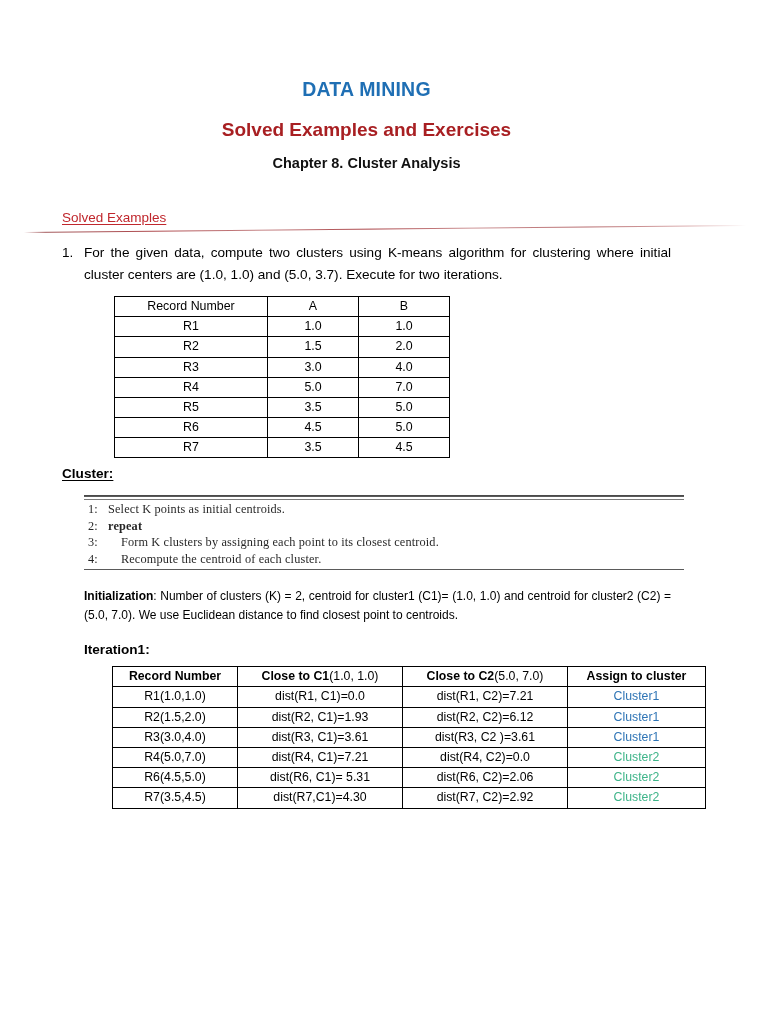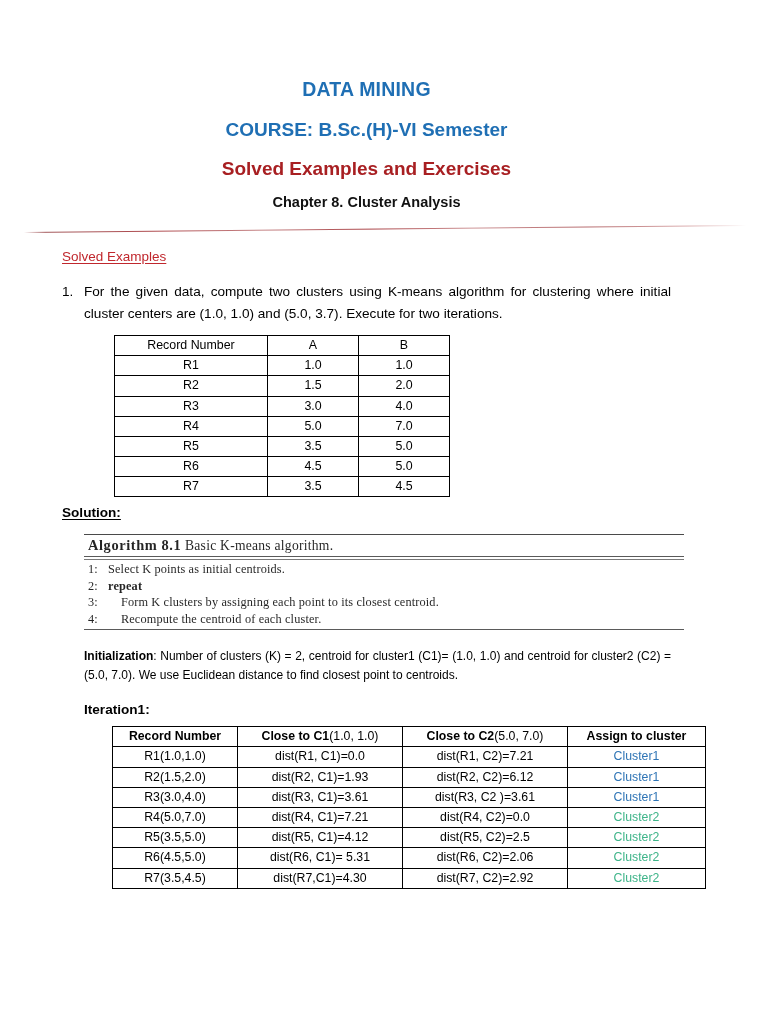--- a/index.html
+++ b/index.html
@@ -248,21 +248,20 @@
   .cluster1 { color: #2E74B5; }
   .cluster2 { color: #3EB489; }
 </style>
 </head>
 <body>
 
 <div class="page">
 
   <div class="doc-header">
     <div class="title-main">DATA MINING</div>
-    <div class="title-course">COURSE: B.Sc.(H)-VI Semester</div>
     <div class="title-solved">Solved Examples and Exercises</div>
     <div class="title-chapter">Chapter 8. Cluster Analysis</div>
   </div>
 
   <div class="rule-wrap">
     <div class="red-rule"></div>
   </div>
 
   <div class="section-solved">
     <div class="subheading-red">Solved Examples</div>
@@ -313,26 +312,25 @@
           <td class="val-col">5.0</td>
         </tr>
         <tr>
           <td class="rec-col">R7</td>
           <td class="val-col">3.5</td>
           <td class="val-col">4.5</td>
         </tr>
       </tbody>
     </table>
 
-    <div class="label-solution">Solution:</div>
+    <div class="label-solution">Cluster:</div>
 
     
     <div class="algo-box">
       <div class="algo-top-rule"></div>
-      <div class="algo-title"><b>Algorithm 8.1</b><span> Basic K-means algorithm.</span></div>
       <div class="algo-mid-rule"></div>
       <div class="algo-lines">
         <div class="algo-line"><span class="ln">1:</span><span>Select K points as initial centroids.</span></div>
         <div class="algo-line"><span class="ln">2:</span><b>repeat</b></div>
         <div class="algo-line"><span class="ln">3:</span><span>    Form K clusters by assigning each point to its closest centroid.</span></div>
         <div class="algo-line"><span class="ln">4:</span><span>    Recompute the centroid of each cluster.</span></div>
       </div>
       <div class="algo-bot-rule"></div>
     </div>
 
@@ -370,26 +368,20 @@
           <td>dist(R3, C2 )=3.61</td>
           <td class="cluster1">Cluster1</td>
         </tr>
         <tr>
           <td>R4(5.0,7.0)</td>
           <td>dist(R4, C1)=7.21</td>
           <td>dist(R4, C2)=0.0</td>
           <td class="cluster2">Cluster2</td>
         </tr>
         <tr>
-          <td>R5(3.5,5.0)</td>
-          <td>dist(R5, C1)=4.12</td>
-          <td>dist(R5, C2)=2.5</td>
-          <td class="cluster2">Cluster2</td>
-        </tr>
-        <tr>
           <td>R6(4.5,5.0)</td>
           <td>dist(R6, C1)= 5.31</td>
           <td>dist(R6, C2)=2.06</td>
           <td class="cluster2">Cluster2</td>
         </tr>
         <tr>
           <td>R7(3.5,4.5)</td>
           <td>dist(R7,C1)=4.30</td>
           <td>dist(R7, C2)=2.92</td>
           <td class="cluster2">Cluster2</td>

